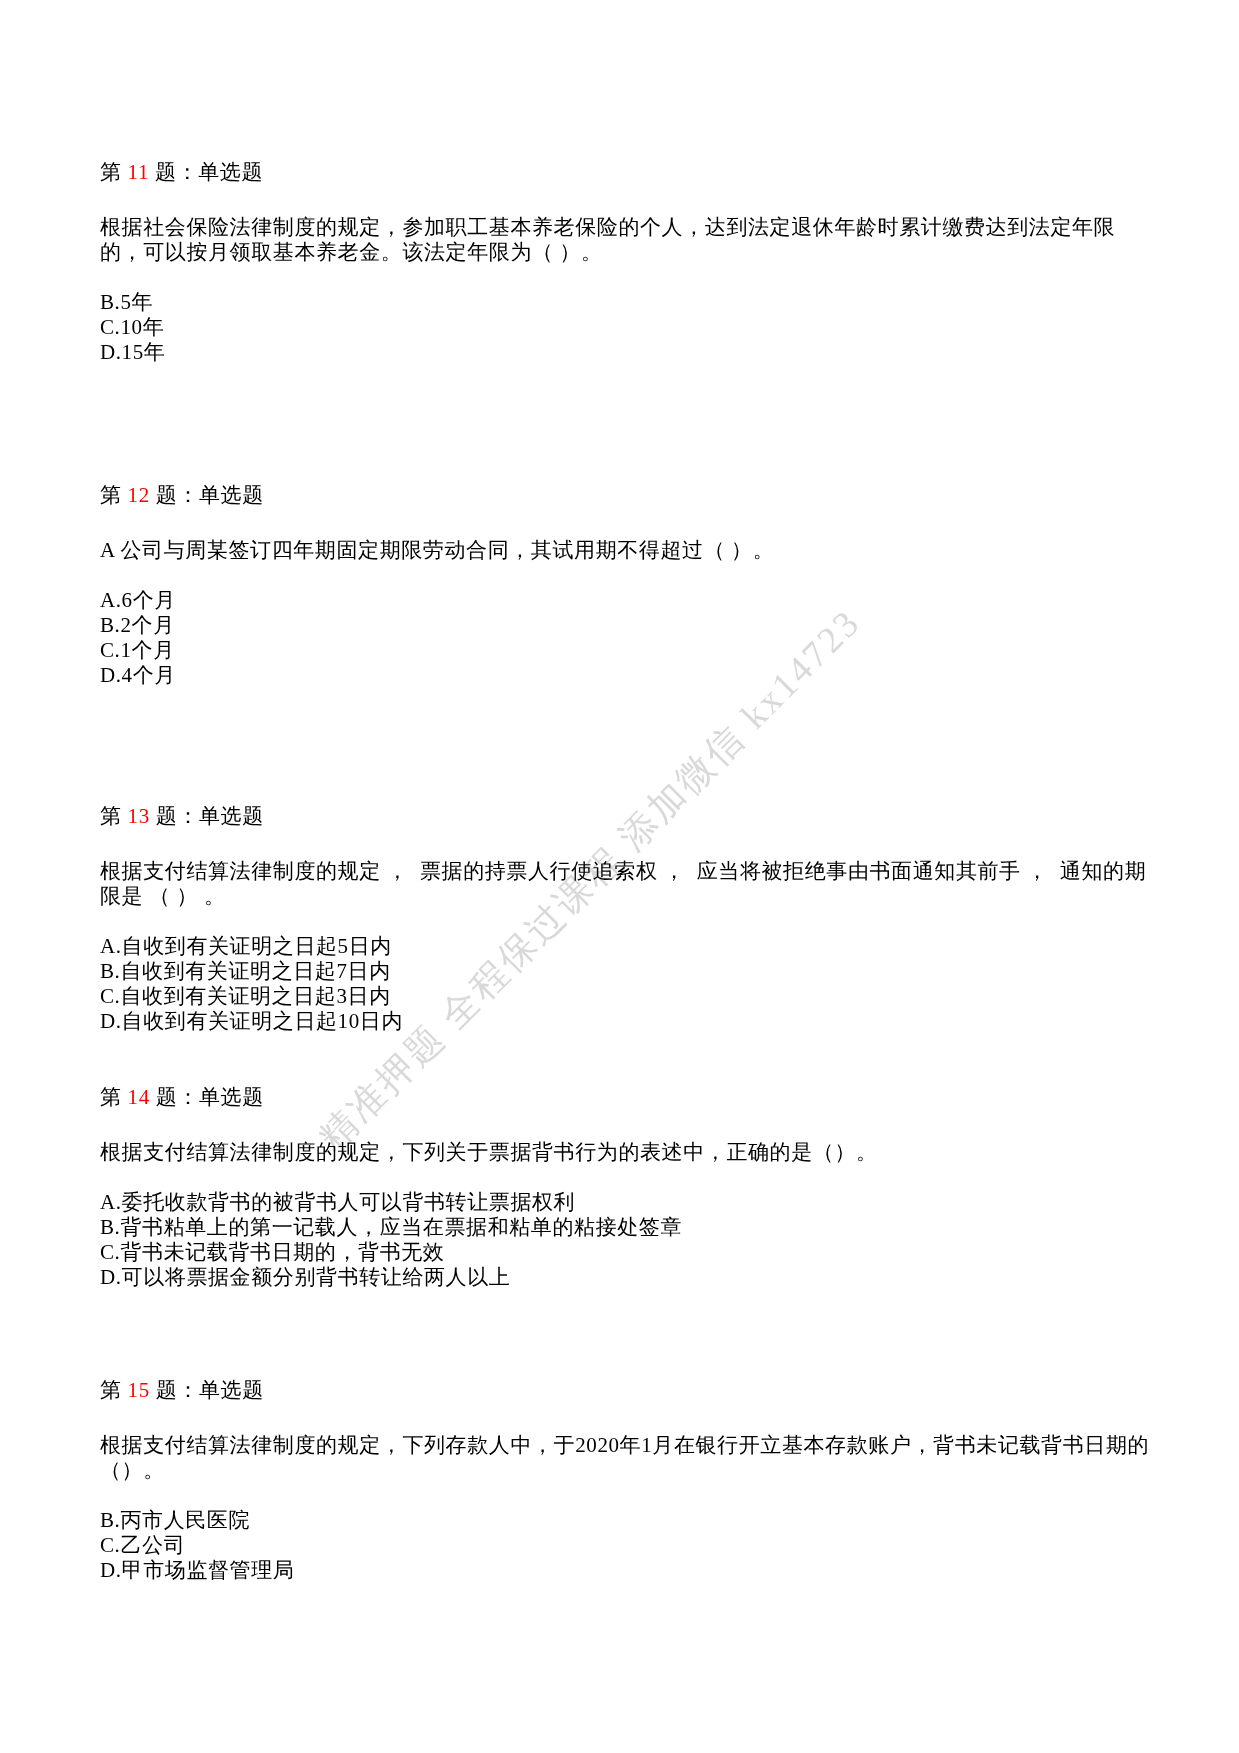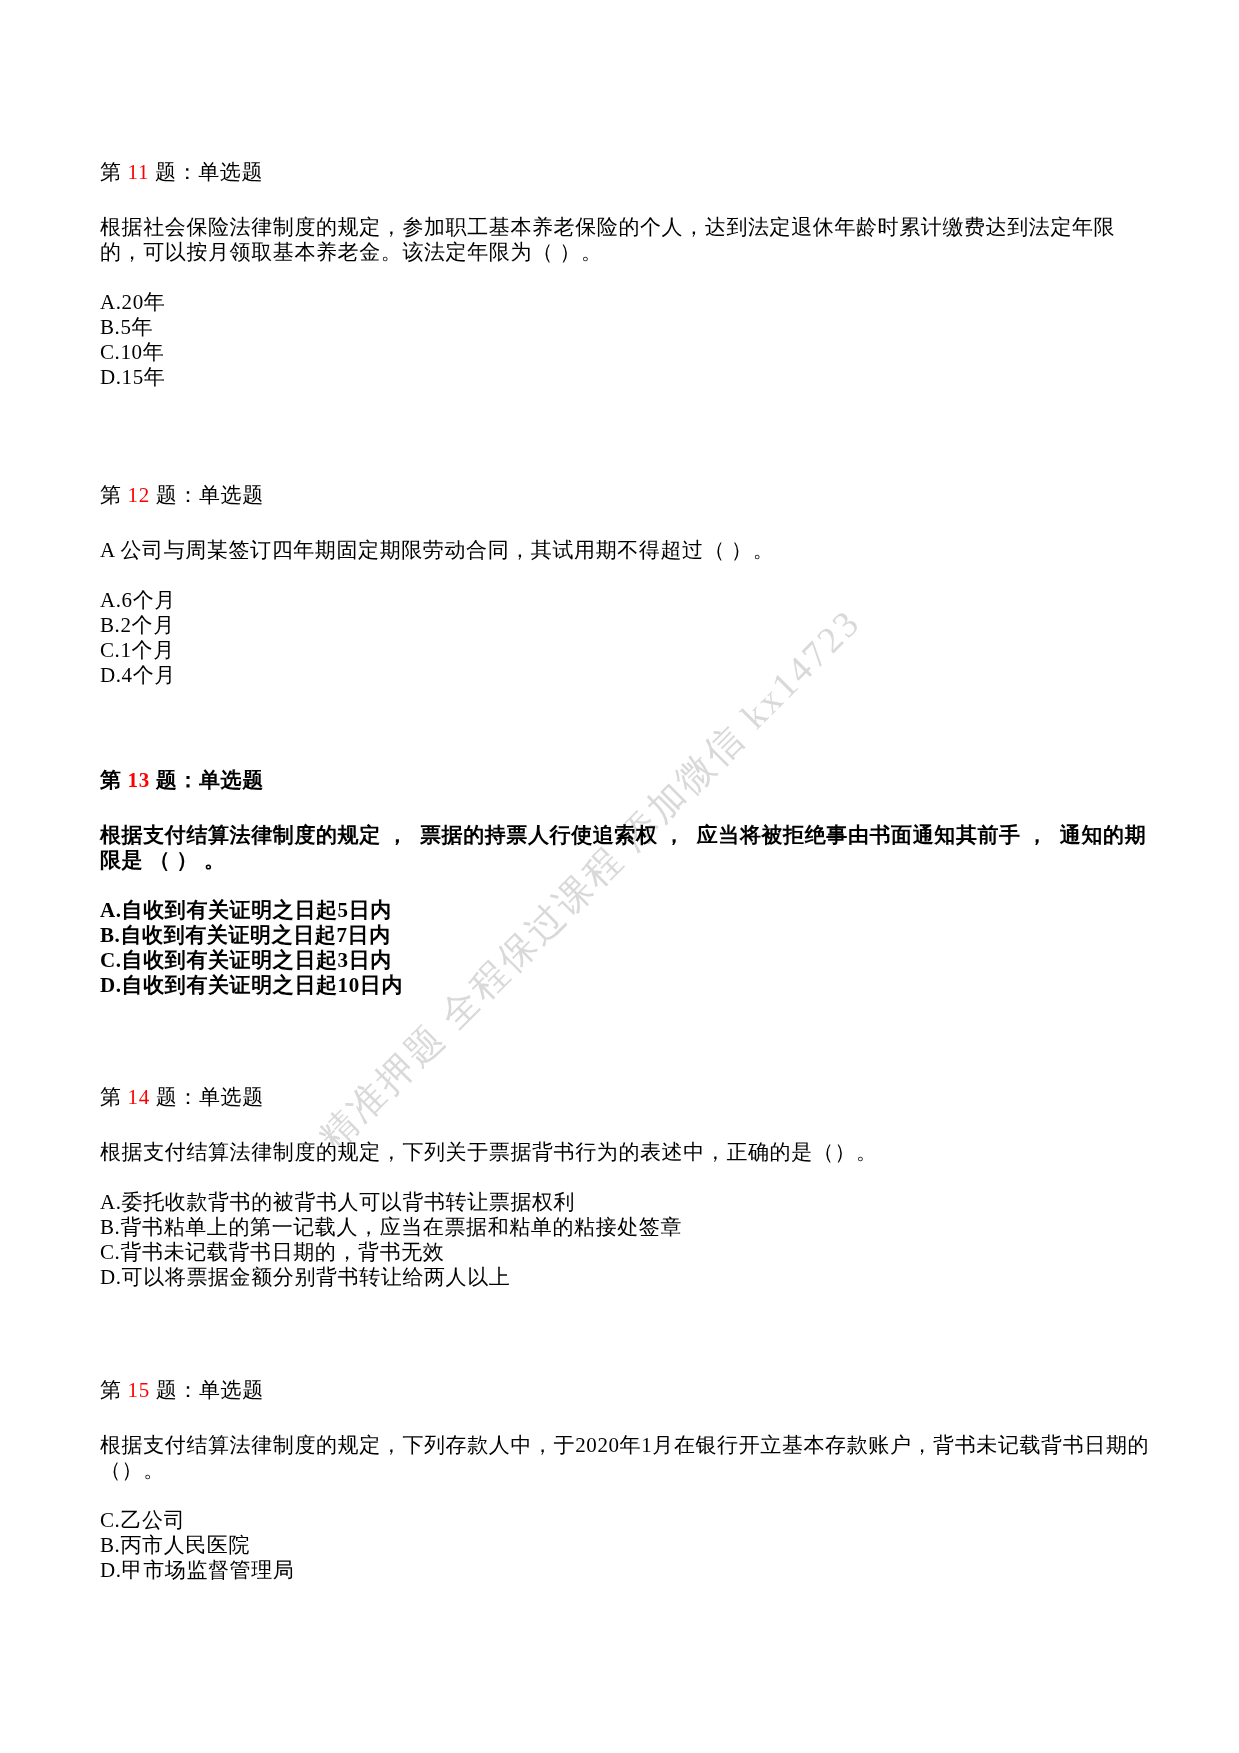--- a/index.html
+++ b/index.html
@@ -29,21 +29,21 @@
     user-select: none;
   }
   .question {
     position: absolute;
     left: 100px;
     width: 1050px;
     z-index: 1;
   }
   #q11 { top: 160px; }
   #q12 { top: 483px; }
-  #q13 { top: 768px; font-weight: bold; }
+  #q13 { top: 804px; }
   #q14 { top: 1085px; }
   #q15 { top: 1378px; }
   .q-header {
     font-size: 21px;
     line-height: 25px;
     margin: 0 0 30px 0;
     letter-spacing: 0.6px;
   }
   .q-num {
     color: #ff0000;
@@ -65,21 +65,20 @@
 </style>
 </head>
 <body>
 
 <div class="watermark">精准押题 全程保过课程 添加微信 kx14723</div>
 
 <section class="question" id="q11">
   <div class="q-header"><span>第</span><span class="q-num">11</span><span>题：单选题</span></div>
   <p class="q-body">根据社会保险法律制度的规定，参加职工基本养老保险的个人，达到法定退休年龄时累计缴费达到法定年限的，可以按月领取基本养老金。该法定年限为（ ）。</p>
   <div class="q-options">
-    <div class="q-option">A.20年</div>
     <div class="q-option">B.5年</div>
     <div class="q-option">C.10年</div>
     <div class="q-option">D.15年</div>
   </div>
 </section>
 
 <section class="question" id="q12">
   <div class="q-header"><span>第</span><span class="q-num">12</span><span>题：单选题</span></div>
   <p class="q-body">A 公司与周某签订四年期固定期限劳动合同，其试用期不得超过（ ）。</p>
   <div class="q-options">
@@ -109,17 +108,17 @@
     <div class="q-option">B.背书粘单上的第一记载人，应当在票据和粘单的粘接处签章</div>
     <div class="q-option">C.背书未记载背书日期的，背书无效</div>
     <div class="q-option">D.可以将票据金额分别背书转让给两人以上</div>
   </div>
 </section>
 
 <section class="question" id="q15">
   <div class="q-header"><span>第</span><span class="q-num">15</span><span>题：单选题</span></div>
   <p class="q-body">根据支付结算法律制度的规定，下列存款人中，于2020年1月在银行开立基本存款账户，背书未记载背书日期的（）。</p>
   <div class="q-options">
+    <div class="q-option">B.丙市人民医院</div>
     <div class="q-option">C.乙公司</div>
-    <div class="q-option">B.丙市人民医院</div>
     <div class="q-option">D.甲市场监督管理局</div>
   </div>
 </section>
 
 </body></html>

